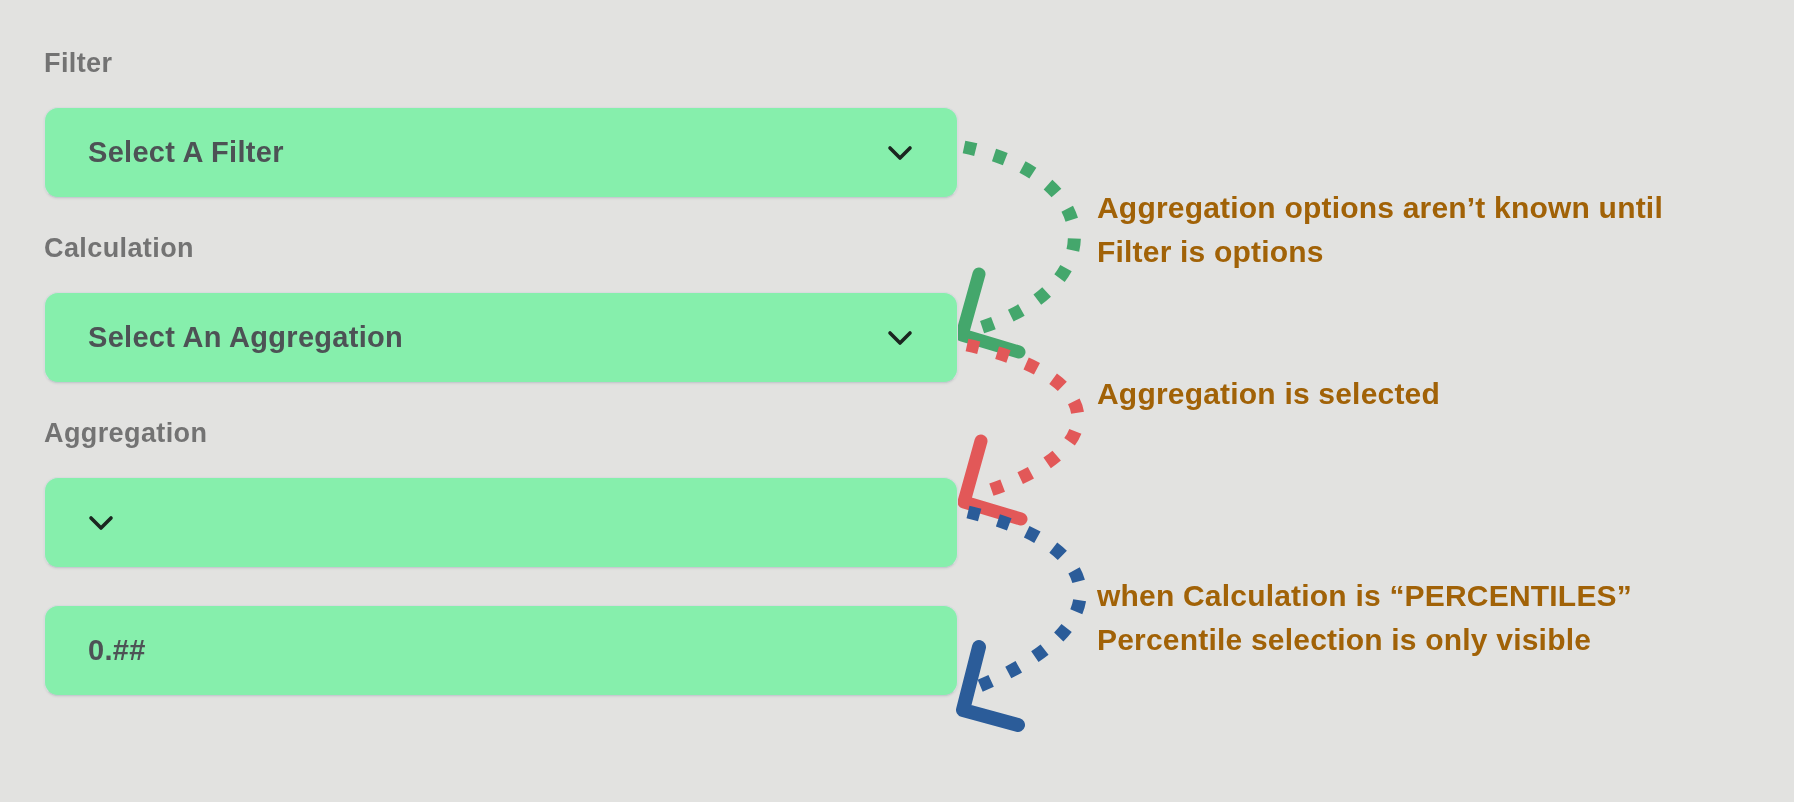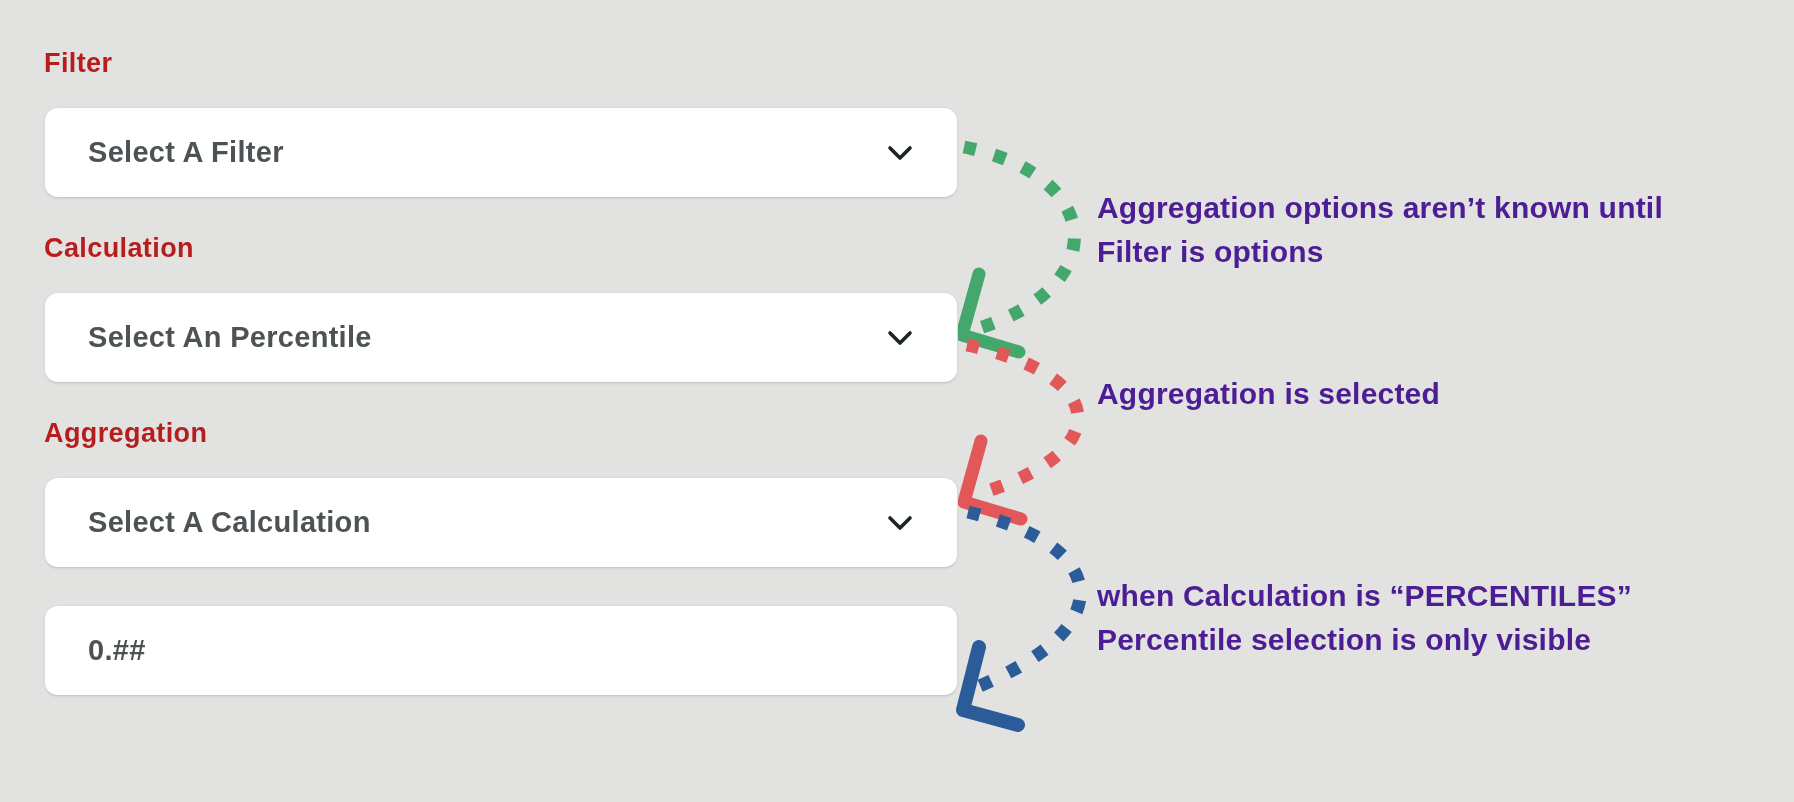--- a/index.html
+++ b/index.html
@@ -8,27 +8,27 @@
     background:#e2e2e0;
     font-family:"Liberation Sans", sans-serif;
     position:relative;
     overflow:hidden;
   }
 
   
   .form-col { position:absolute; left:44px; top:50px; width:914px; }
   .field-label {
     font-size:27px; font-weight:700; line-height:27px;
-    color:#b91c1c; letter-spacing:.4px;
+    color:#737373; letter-spacing:.4px;
     margin:0 0 30px 0;
   }
   .select-box, .text-box {
     box-sizing:border-box;
     width:100%; height:91px;
-    background:#ffffff;
+    background:#86efac;
     border:1px solid #d9dbdf;
     border-bottom-color:#c6cad0;
     border-radius:14px;
     box-shadow:0 1px 2px rgba(40,50,60,.08);
     display:flex; align-items:center; justify-content:space-between;
     padding:0 44px 0 43px;
     margin:0 0 37px 0;
     cursor:pointer;
   }
   .box-text {
@@ -39,21 +39,21 @@
     font-family:"Liberation Sans", sans-serif;
     font-size:29px; font-weight:700; letter-spacing:.3px;
     color:#4d5255; outline:none; cursor:text;
   }
   input.text-box::placeholder { color:#4d5255; opacity:1; }
 
   
   .note {
     position:absolute; left:1097px;
     font-size:30px; line-height:44px; font-weight:700;
-    color:#4c1d95; letter-spacing:.2px;
+    color:#a16207; letter-spacing:.2px;
     white-space:nowrap;
   }
   .note-1 { top:186px; }
   .note-2 { top:372px; }
   .note-3 { top:574px; }
 
   
   svg.arrows {
     position:absolute; left:0; top:0;
     width:1794px; height:802px;
@@ -86,29 +86,28 @@
   <div class="field-label">Filter</div>
   <div class="select-box" role="button">
     <span class="box-text">Select A Filter</span>
     <svg class="chevron" width="26" height="16" viewBox="0 0 26 16">
       <path d="M3 3 L13 13 L23 3" fill="none" stroke="#1b2620" stroke-width="3.6" stroke-linecap="round" stroke-linejoin="round"></path>
     </svg>
   </div>
 
   <div class="field-label">Calculation</div>
   <div class="select-box" role="button">
-    <span class="box-text">Select An Percentile</span>
+    <span class="box-text">Select An Aggregation</span>
     <svg class="chevron" width="26" height="16" viewBox="0 0 26 16">
       <path d="M3 3 L13 13 L23 3" fill="none" stroke="#1b2620" stroke-width="3.6" stroke-linecap="round" stroke-linejoin="round"></path>
     </svg>
   </div>
 
   <div class="field-label">Aggregation</div>
   <div class="select-box" role="button">
-    <span class="box-text">Select A Calculation</span>
     <svg class="chevron" width="26" height="16" viewBox="0 0 26 16">
       <path d="M3 3 L13 13 L23 3" fill="none" stroke="#1b2620" stroke-width="3.6" stroke-linecap="round" stroke-linejoin="round"></path>
     </svg>
   </div>
 
   <input class="text-box" type="text" placeholder="0.##" style="">
 
 </div>
 
 <div class="note note-1">

